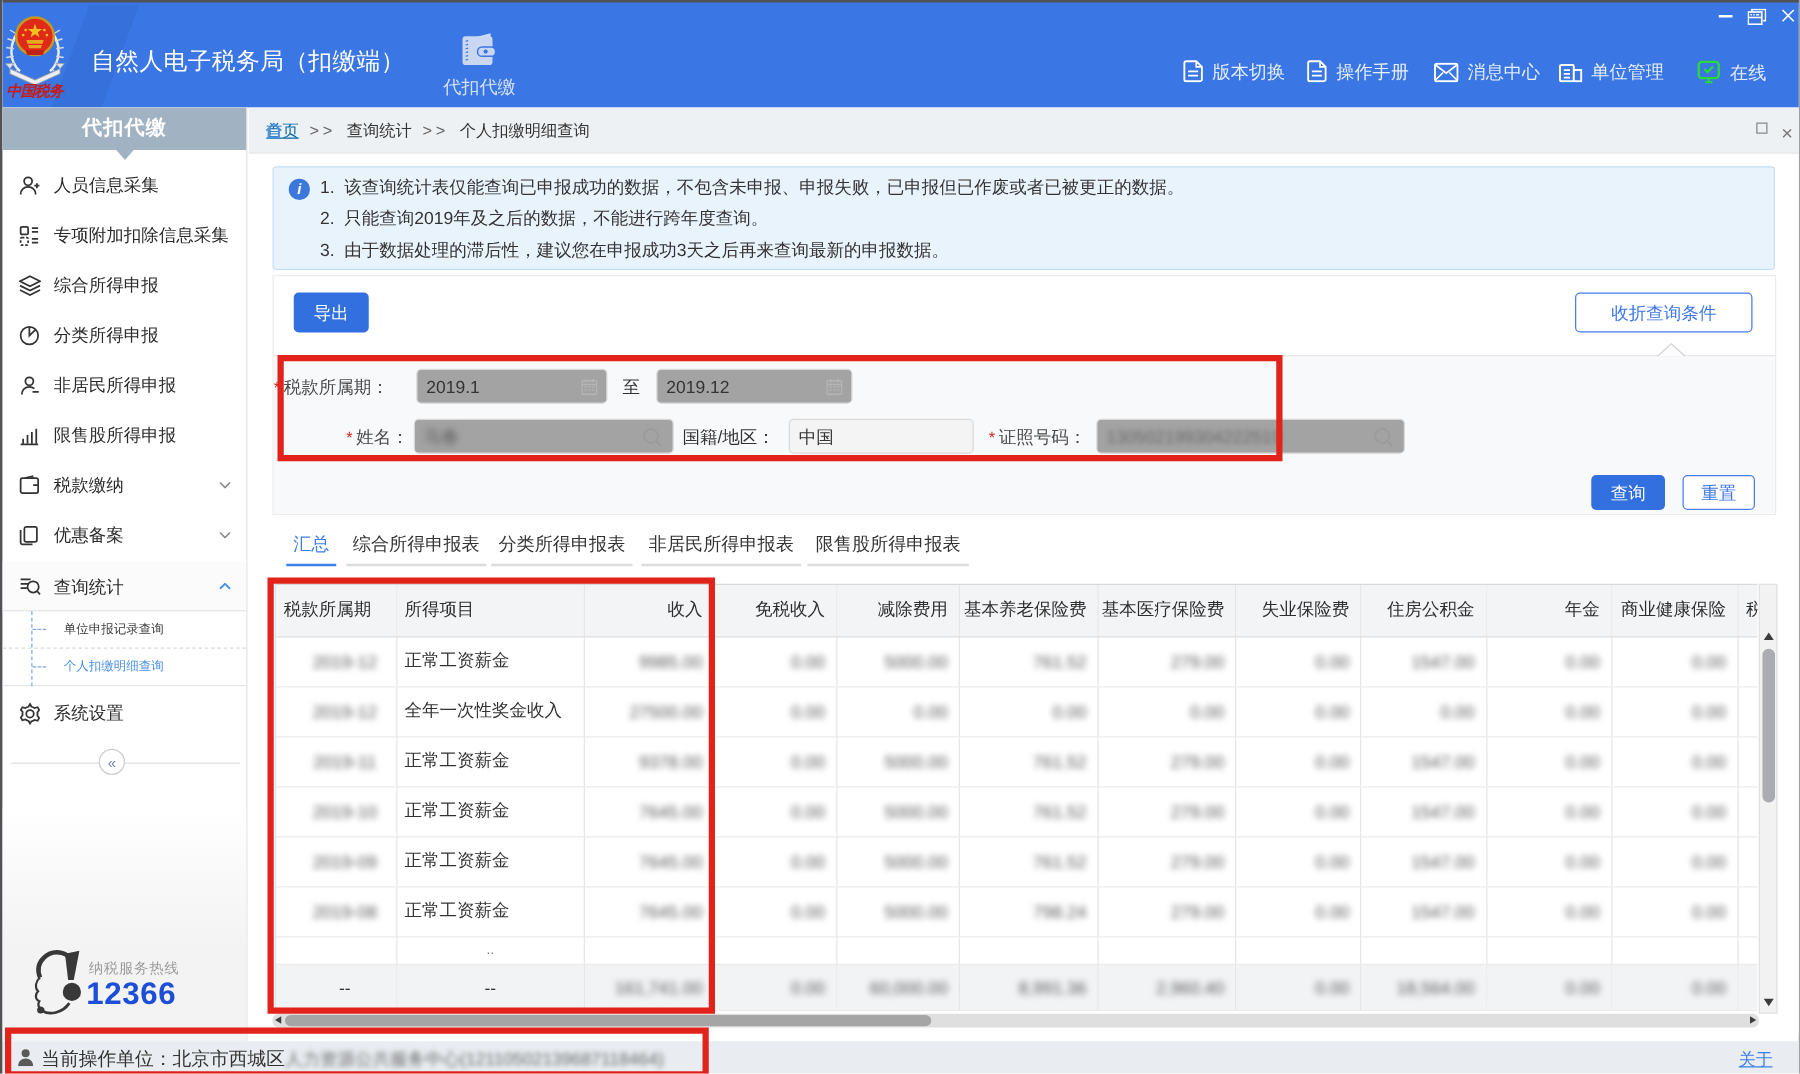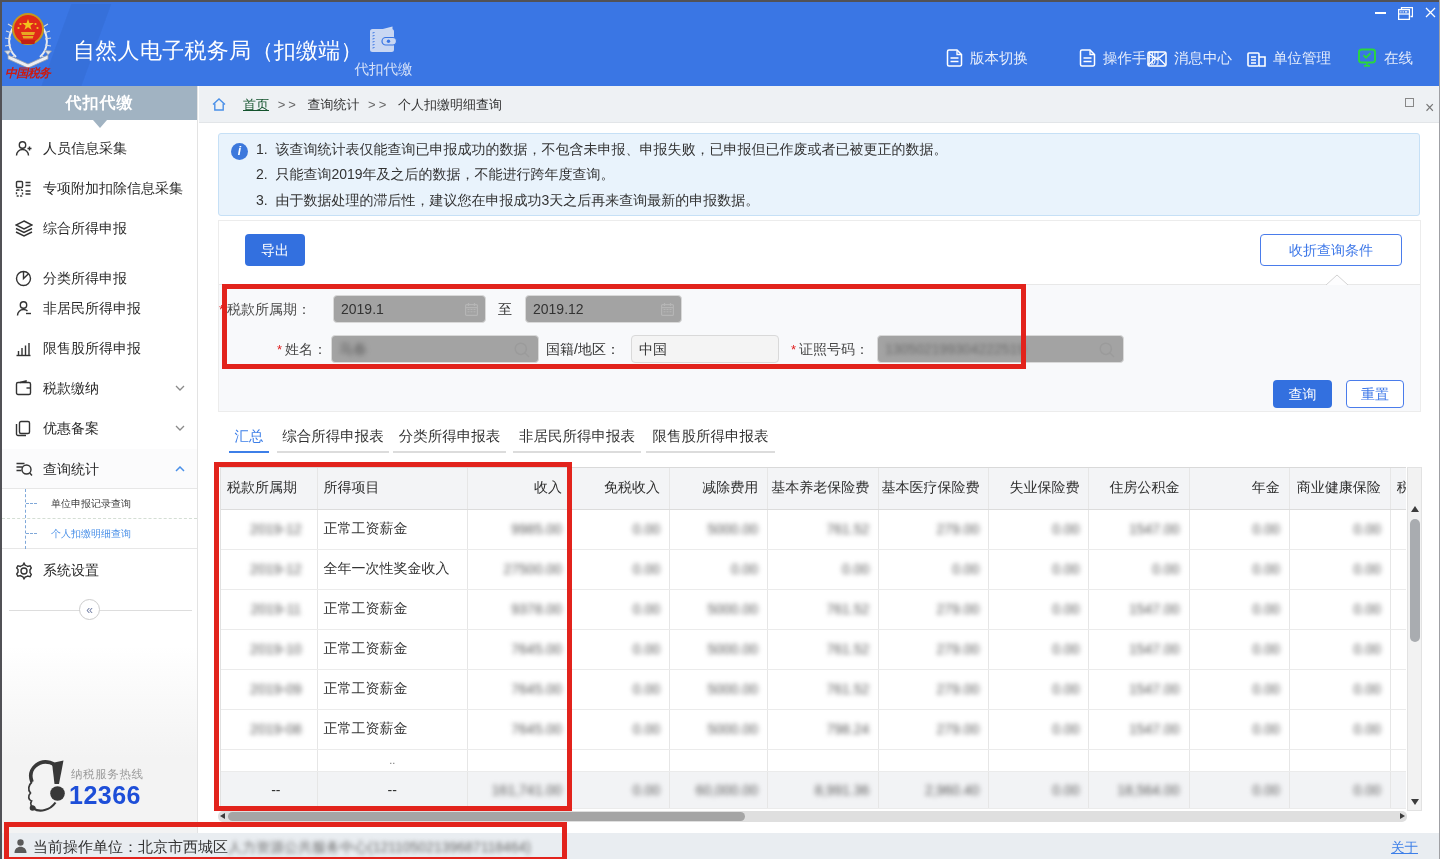--- a/index.html
+++ b/index.html
@@ -1,21 +1,21 @@
 <!DOCTYPE html>
 <html><head>
 <meta charset="utf-8">
 <style>
 * { margin:0; padding:0; box-sizing:border-box; }
 html,body { width:1440px; height:859px; overflow:hidden; font-family:"Liberation Sans",sans-serif; background:#fff; }
 #app { position:relative; width:1440px; height:859px; overflow:hidden; border-left:2px solid #515156; border-right:1px solid #9fa0a4; }
 .abs { position:absolute; }
 
 #topbar { position:absolute; left:0; top:0; width:1440px; height:86px; background:#3a76e4; border-top:2px solid #515156; }
-#topbar .title { position:absolute; left:71px; top:34px; font-size:22px; color:#fff; letter-spacing:0.3px; }
+#topbar .title { position:absolute; left:71px; top:34px; font-size:19px; color:#fff; letter-spacing:0.3px; }
 .tbright { position:absolute; top:46px; height:20px; color:#e6edfb; font-size:14.5px; line-height:20px; white-space:nowrap; }
 .tbright svg { vertical-align:-4px; margin-right:7px; }
 .winbtn { position:absolute; color:#fff; }
 
 #sidebar { position:absolute; left:0; top:86px; width:196px; height:747px; background:#fff; border-right:1px solid #e3e3e3; }
 #sbhead { position:absolute; left:0; top:0; width:195px; height:34px; background:#a1b3c2; color:#fff; font-size:16px; font-weight:bold; text-align:center; line-height:34px; letter-spacing:1px; }
 #sbnotch { position:absolute; left:91px; top:34px; width:0; height:0; border-left:7px solid transparent; border-right:7px solid transparent; border-top:8px solid #a1b3c2; }
 .mi { position:absolute; left:0; width:195px; height:40px; }
 .mi .ico { position:absolute; left:13px; top:12px; }
 .mi .txt { position:absolute; left:41px; top:0; height:40px; line-height:40px; font-size:14px; color:#2b2b2b; }
@@ -97,21 +97,21 @@
     <circle cx="20.5" cy="16.2" r="1.7" fill="#3a76e4"></circle>
   </svg>
   <div class="abs" style="left:339px;top:58px;width:85px;text-align:center;color:#d5e1f8;font-size:14.5px;">代扣代缴</div>
 
   <div class="tbright" style="left:944px;">
     <svg width="17" height="18" viewBox="0 0 17 18">
           <path d="M1.5 2.5 a1.5 1.5 0 0 1 1.5 -1.5 h8 l4.5 4.5 v10 a1.5 1.5 0 0 1 -1.5 1.5 h-11 a1.5 1.5 0 0 1 -1.5 -1.5 z" fill="none" stroke="#fff" stroke-width="1.5"></path>
           <path d="M11 1.5 V5.5 H15.2" fill="none" stroke="#fff" stroke-width="1.3"></path>
           <path d="M4.5 9 h8 M4.5 12.5 h8" stroke="#fff" stroke-width="1.4"></path>
         </svg>版本切换</div>
-  <div class="tbright" style="left:1077px;">
+  <div class="tbright" style="left:1043px;">
     <svg width="17" height="18" viewBox="0 0 17 18">
           <path d="M1.5 2.5 a1.5 1.5 0 0 1 1.5 -1.5 h8 l4.5 4.5 v10 a1.5 1.5 0 0 1 -1.5 1.5 h-11 a1.5 1.5 0 0 1 -1.5 -1.5 z" fill="none" stroke="#fff" stroke-width="1.5"></path>
           <path d="M11 1.5 V5.5 H15.2" fill="none" stroke="#fff" stroke-width="1.3"></path>
           <path d="M4.5 9 h8 M4.5 12.5 h8" stroke="#fff" stroke-width="1.4"></path>
         </svg>操作手册</div>
   <div class="tbright" style="left:1145px;">
     <svg width="20" height="16" viewBox="0 0 20 16">
           <rect x="1" y="1" width="18" height="14" rx="1.5" fill="none" stroke="#fff" stroke-width="1.5"></rect>
           <path d="M1.5 2 L10 8.5 L18.5 2 M1.5 14 L7.5 8 M18.5 14 L12.5 8" fill="none" stroke="#fff" stroke-width="1.4"></path>
         </svg>消息中心</div>
@@ -160,21 +160,21 @@
     <div class="txt">专项附加扣除信息采集</div>
       </div>
   <div class="mi" style="top:122px;">
     <svg class="ico" width="18" height="17" viewBox="0 0 18 17" fill="none" stroke="#333" stroke-width="1.4">
           <path d="M9 1 L17 5 L9 9 L1 5 Z"></path>
           <path d="M1 8.5 L9 12.5 L17 8.5"></path>
           <path d="M1 12 L9 16 L17 12"></path>
         </svg>
     <div class="txt">综合所得申报</div>
       </div>
-  <div class="mi" style="top:172px;">
+  <div class="mi" style="top:162px;">
     <svg class="ico" width="17" height="17" viewBox="0 0 17 17" fill="none" stroke="#333" stroke-width="1.4">
           <circle cx="8.5" cy="8.5" r="7"></circle>
           <path d="M8.5 1.5 V8.5 L13.5 3.7"></path>
         </svg>
     <div class="txt">分类所得申报</div>
       </div>
   <div class="mi" style="top:202px;">
     <svg class="ico" width="17" height="17" viewBox="0 0 17 17" fill="none" stroke="#333" stroke-width="1.4">
           <circle cx="8.5" cy="5" r="3.2"></circle>
           <path d="M2.5 15.5 c0-3.6 2.7-6 6-6 c1.5 0 2.9 .5 4 1.4"></path>
@@ -252,40 +252,40 @@
   </svg>
   <div class="abs" style="left:69px;top:681px;font-size:11.5px;color:#9b9b9b;letter-spacing:0.6px;">纳税服务热线</div>
   <div class="abs" style="left:67px;top:695px;font-size:25px;font-weight:bold;color:#1d4ed8;letter-spacing:0.5px;">12366</div>
 </div>
 
 <div id="crumb">
   <svg class="abs" style="left:13px;top:12px;" width="14" height="13" viewBox="0 0 14 13" fill="none" stroke="#4a90e8" stroke-width="1.4">
         <path d="M1 6.5 L7 1 L13 6.5"></path>
         <path d="M2.8 5.5 V12 H11.2 V5.5"></path>
       </svg>
-  <span style="margin-left:44px;color:#14532d;text-decoration:underline;">首页</span>
+  <span style="margin-left:14px;color:#0369a1;text-decoration:underline;">首页</span>
   <span style="margin:0 5px;color:#666;letter-spacing:3px;">&gt;&gt;</span>
   <span style="color:#333;">查询统计</span>
   <span style="margin:0 5px;color:#666;letter-spacing:3px;">&gt;&gt;</span>
   <span style="color:#333;">个人扣缴明细查询</span>
   <div class="abs" style="left:1206px;top:12px;width:9px;height:9px;border:1.4px solid #888;"></div>
   <div class="abs" style="left:1226px;top:3px;color:#777;font-size:16px;">×</div>
 </div>
 
 <div id="content">
   <div id="infobox">
     <div class="abs" style="left:12px;top:9px;width:17px;height:17px;border-radius:50%;background:#3c78dc;color:#fff;font-size:12px;font-weight:bold;text-align:center;line-height:17px;font-style:italic;">i</div>
     <div class="abs" style="left:37px;top:3px;line-height:25.4px;">
       1.&nbsp; 该查询统计表仅能查询已申报成功的数据，不包含未申报、申报失败，已申报但已作废或者已被更正的数据。<br>
       2.&nbsp; 只能查询2019年及之后的数据，不能进行跨年度查询。<br>
       3.&nbsp; 由于数据处理的滞后性，建议您在申报成功3天之后再来查询最新的申报数据。
     </div>
   </div>
   <div id="fpanel">
-    <div class="btn-blue" style="left:26px;top:13px;width:60px;height:32px;line-height:32px;">导出</div>
+    <div class="btn-blue" style="left:16px;top:13px;width:60px;height:32px;line-height:32px;">导出</div>
     <div class="btn-line" style="left:1041px;top:13px;width:142px;height:32px;line-height:30px;">收折查询条件</div>
     <div id="fform">
       <svg class="abs" style="left:1106px;top:-11px;" width="24" height="11" viewBox="0 0 24 11">
             <path d="M1 11 L12 1 L23 11" fill="#fdfdfe" stroke="#d3d3d3" stroke-width="1"></path>
           </svg>
       <div class="flabel" style="left:0px;top:16px;width:112px;text-align:left;"><span class="req">*</span>税款所属期：</div>
       <div class="finput" style="left:114px;top:10px;width:153px;">2019.1
         <svg class="abs" style="right:7px;top:7px;" width="13" height="13" viewBox="0 0 13 13" fill="none" stroke="#b5b5b5" stroke-width="1.2">
               <rect x="0.6" y="1.6" width="11.8" height="10.8" rx="1"></rect>
               <path d="M0.6 4.6 h11.8 M3.5 0 v3 M9.5 0 v3"></path>

